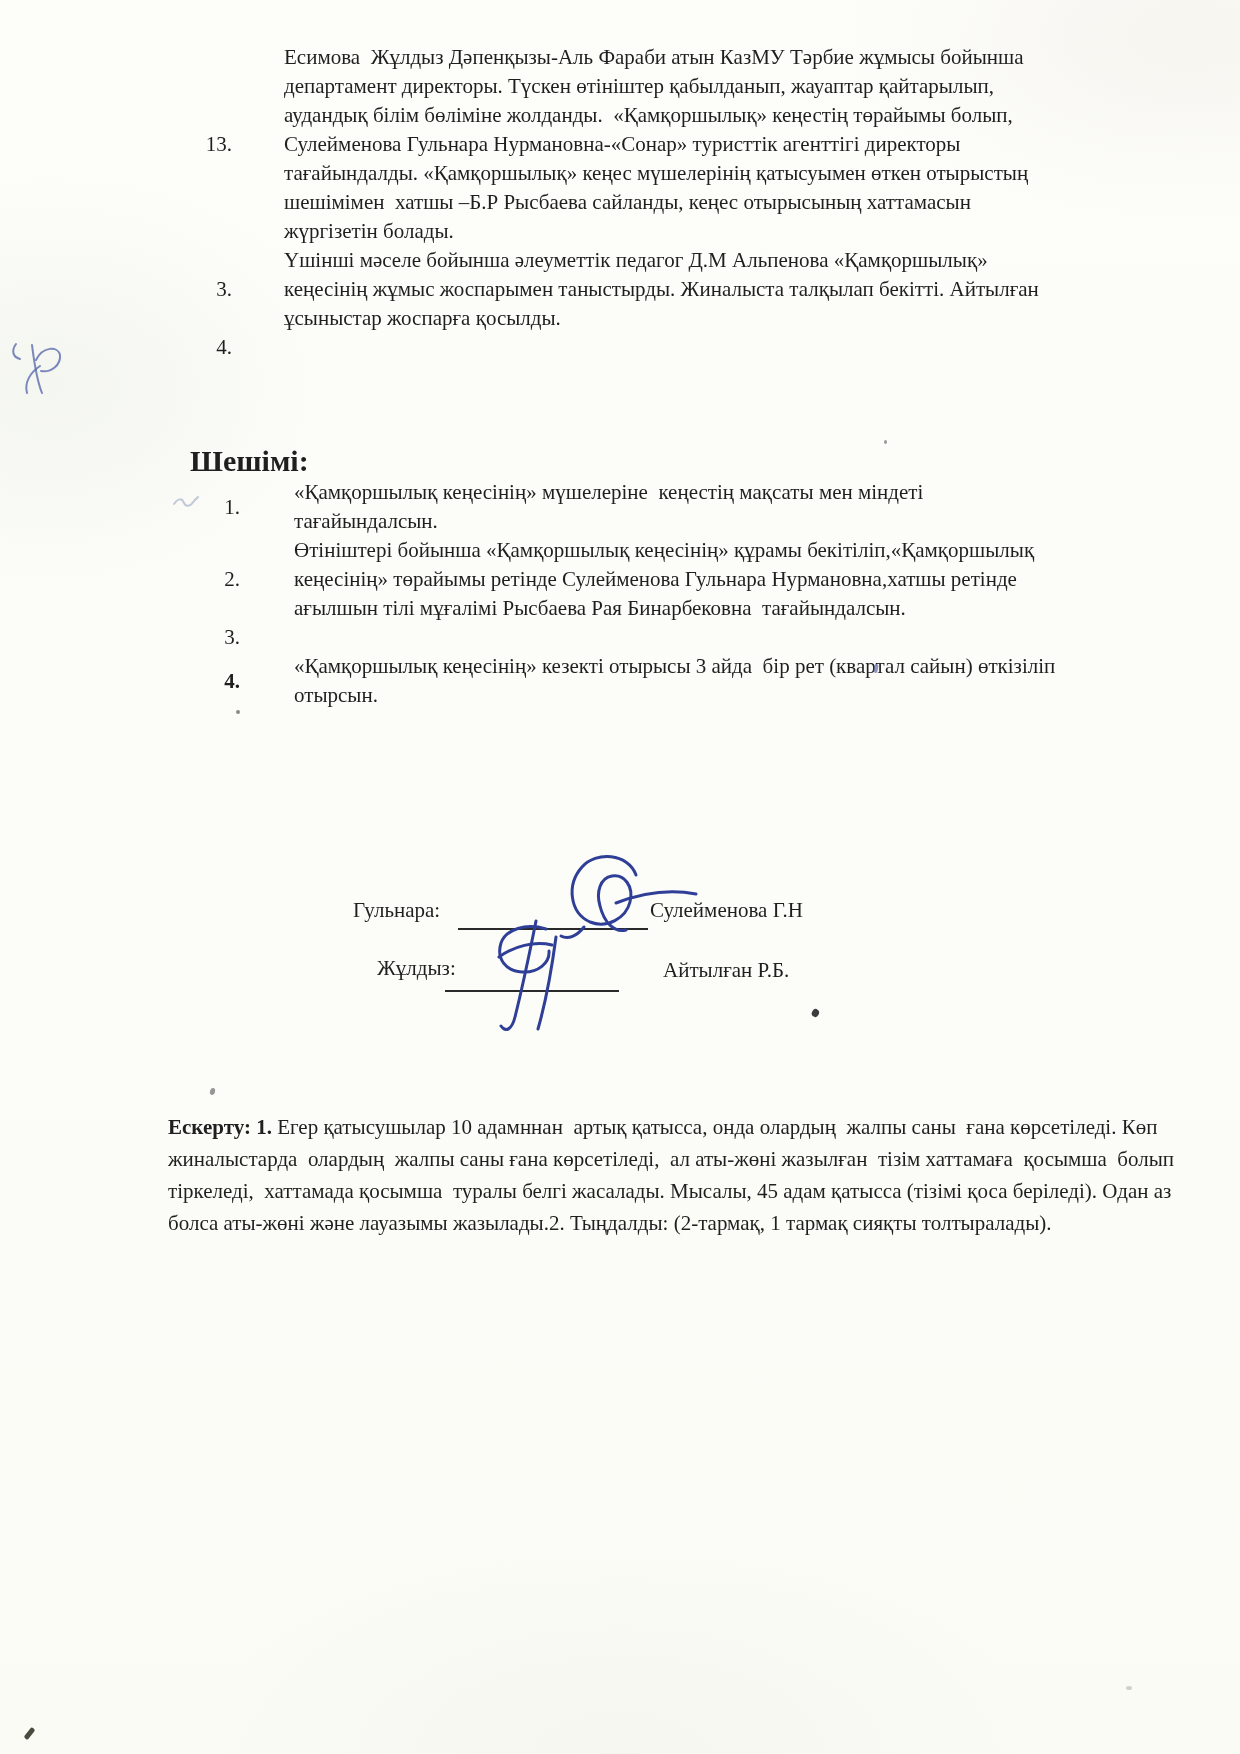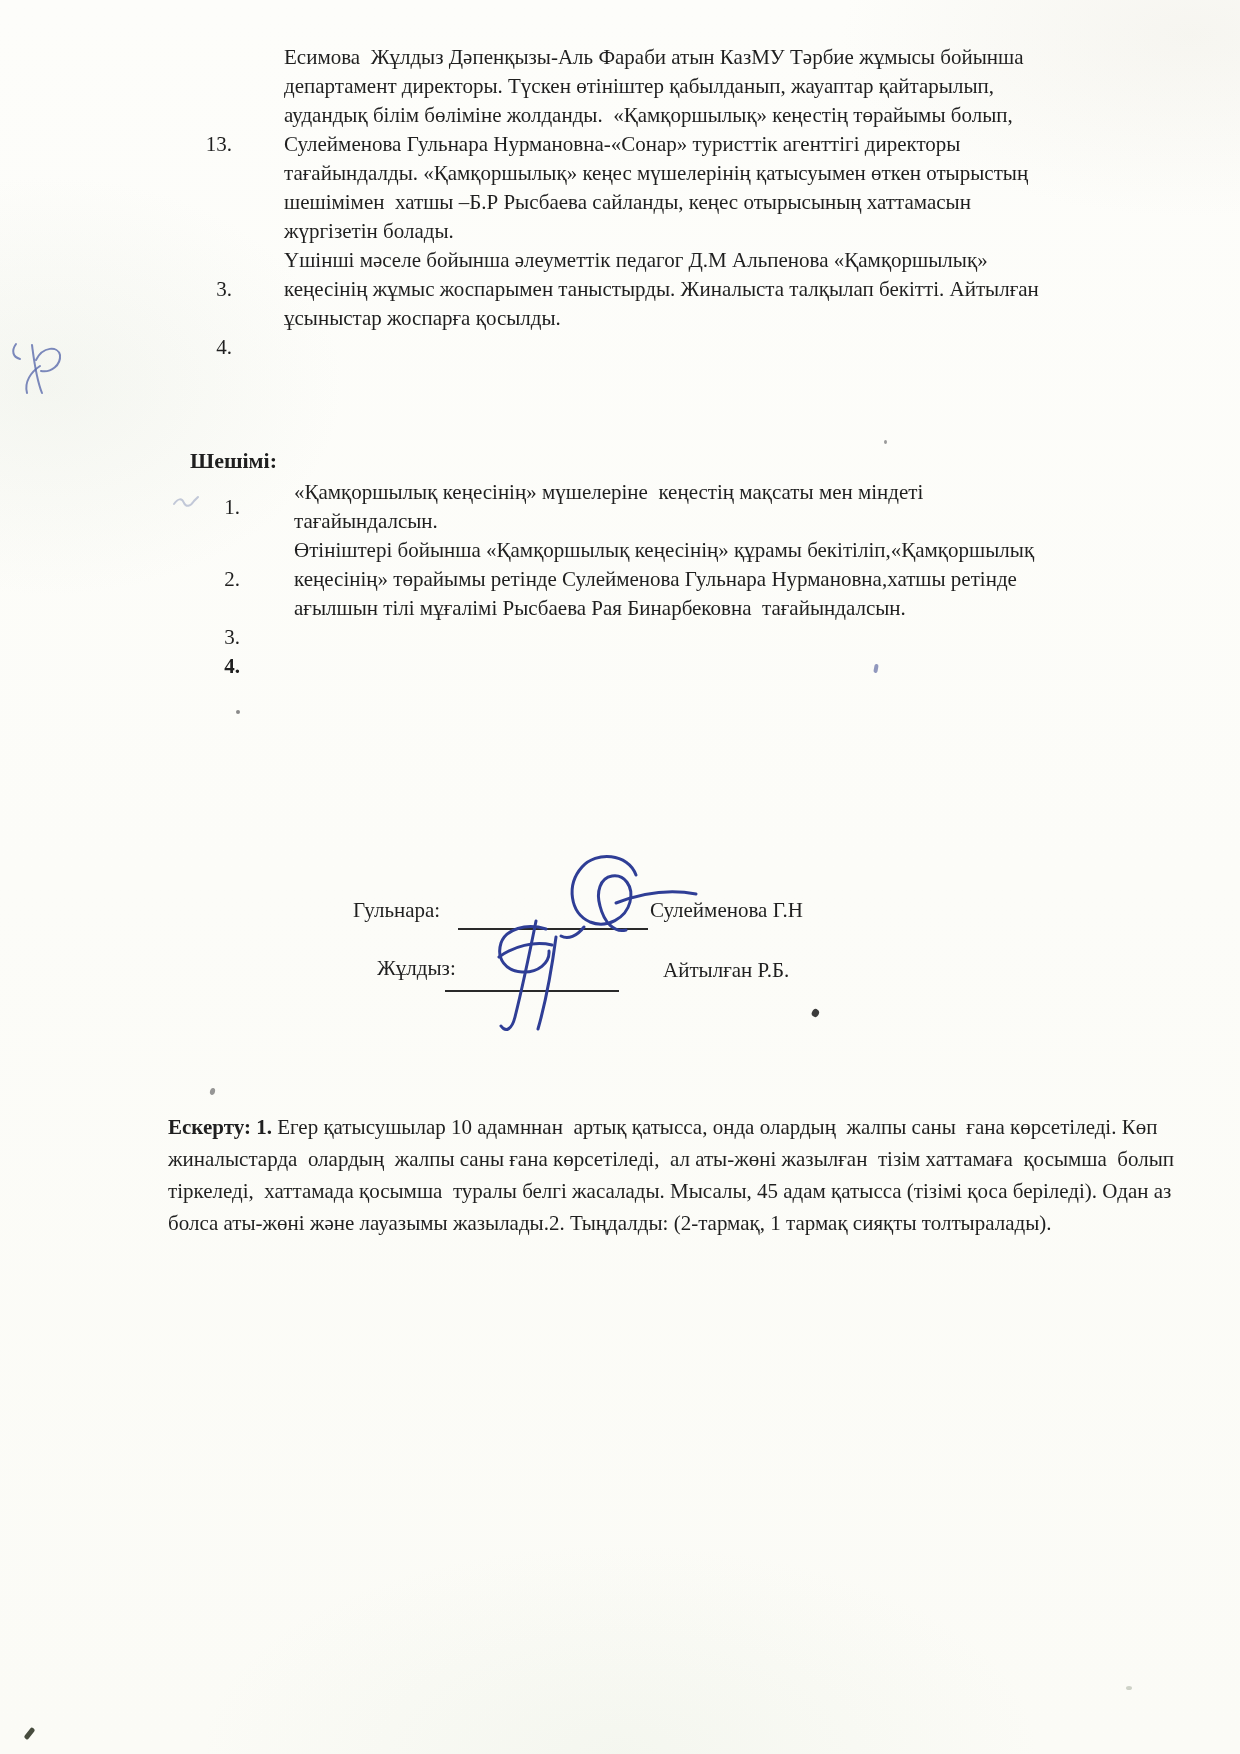--- a/index.html
+++ b/index.html
@@ -19,21 +19,21 @@
   }
   
   .agenda{position:absolute;left:170px;top:43px;width:890px;}
   .decision-list{position:absolute;left:170px;top:478px;width:890px;}
   .li{display:flex;align-items:center;gap:44px;}
   .agenda .num{flex:0 0 62px;text-align:right;}
   .agenda .txt{margin:0 0 0 8px;width:798px;}
   .decision-list .num{flex:0 0 70px;text-align:right;}
   .decision-list .txt{margin:0 0 0 10px;width:792px;}
   .decision-list .li:nth-child(4) .num{font-weight:bold;}
-  .heading{position:absolute;left:190px;top:446px;font-weight:bold;font-size:22px;}
+  .heading{position:absolute;left:190px;top:446px;font-weight:bold;font-size:30px;}
   
   .sig-label{position:absolute;}
   .sig-name{position:absolute;}
   .sig-line{position:absolute;border-bottom:2px solid #2a2a2a;}
   .lbl-1{left:353px;top:896px;}
   .line-1{left:458px;top:900px;width:190px;height:28px;}
   .name-1{left:650px;top:896px;}
   .lbl-2{left:377px;top:954px;}
   .line-2{left:445px;top:962px;width:174px;height:28px;}
   .name-2{left:663px;top:956px;}
@@ -86,20 +86,21 @@
     </div>
     <div class="li">
       <span class="num">2.</span>
       <p class="txt">Өтініштері бойынша «Қамқоршылық кеңесінің» құрамы бекітіліп,«Қамқоршылық кеңесінің» төрайымы ретінде Сулейменова Гульнара Нурмановна,хатшы ретінде ағылшын тілі мұғалімі Рысбаева Рая Бинарбековна  тағайындалсын.</p>
     </div>
     <div class="li">
       <span class="num">3.</span>
     </div>
     <div class="li">
       <span class="num">4.</span>
+      <p class="txt">«Қамқоршылық кеңесінің» кезекті отырысы 3 айда  бір рет (квартал сайын) өткізіліп отырсын.</p>
     </div>
   </section>
 
   <span class="sig-label lbl-1">Гульнара:</span>
   <span class="sig-line line-1"></span>
   <svg class="sig-svg sig-1" width="185" height="100" viewBox="0 0 185 100">
     <path d="M116,30 C108,8 76,6 62,22 C46,40 50,68 70,77 C87,84 106,73 110,57 C114,41 104,29 92,31 C80,33 76,47 80,61 C84,77 94,88 106,85"></path>
     <path d="M96,58 C122,48 150,44 176,49"></path>
     <path d="M64,82 C57,91 48,95 41,91"></path>
   </svg>

